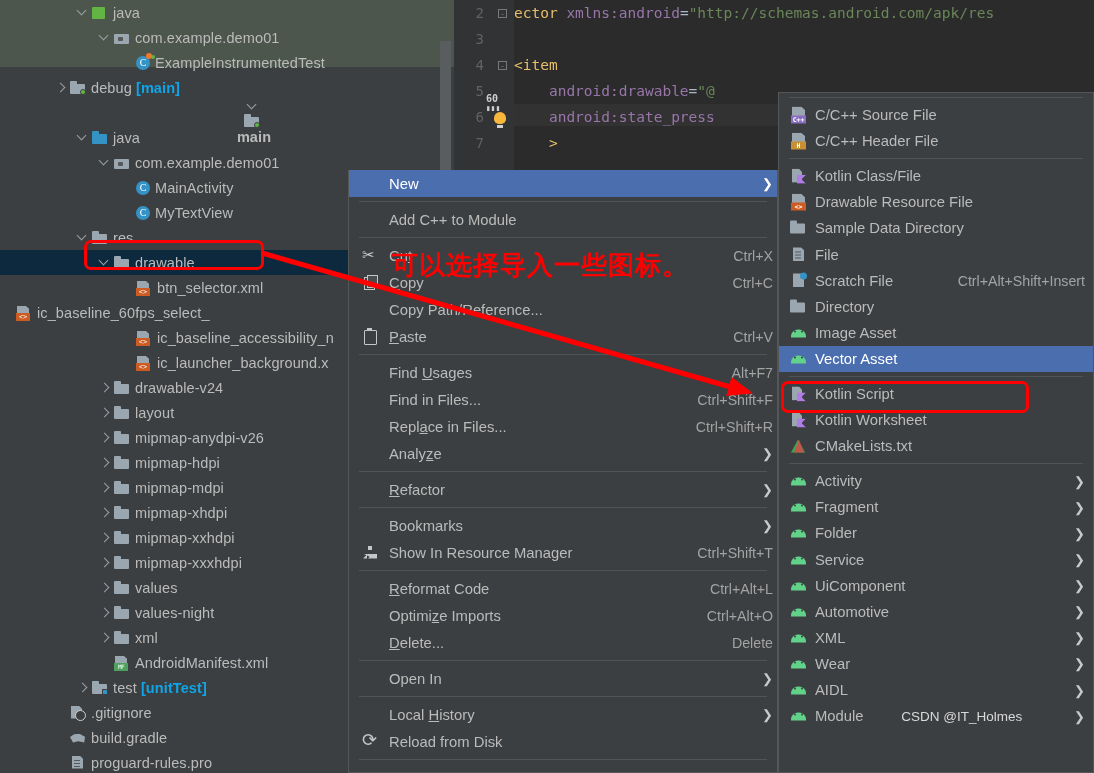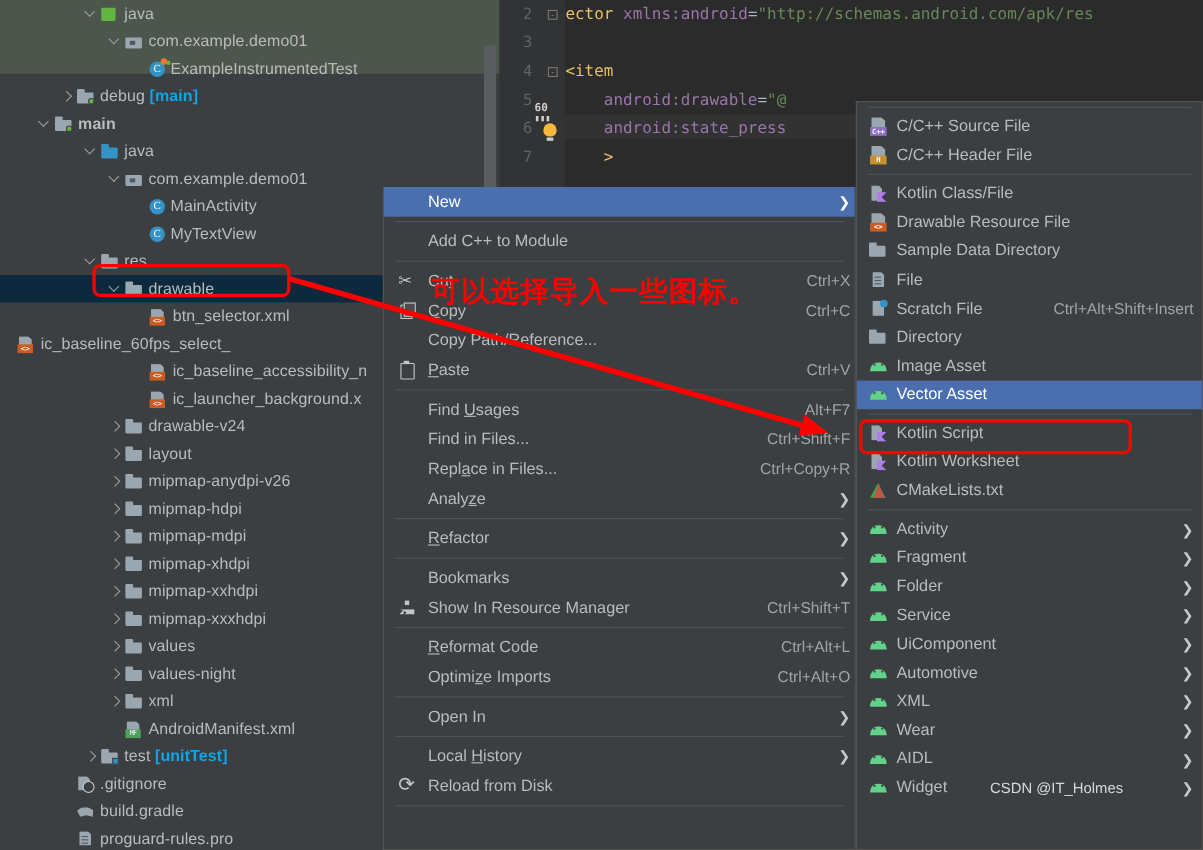--- a/index.html
+++ b/index.html
@@ -304,21 +304,21 @@
         <span class="ticon ic-class ic-class-test">C</span>
         <span class="tlabel">ExampleInstrumentedTest</span>
       </div>
       <div class="trow" style="top: 75px; padding-left: 54px;">
         <span class="arrow "></span>
         <span class="ticon ic-folder">
           <i class="dot"></i>
         </span>
         <span class="tlabel">debug <b>[main]</b></span>
       </div>
-      <div class="trow" style="top: 100px; padding-left: 34px;">
+      <div class="trow" style="top: 100px; padding-left: 54px; flex-direction: column;">
         <span class="arrow down"></span>
         <span class="ticon ic-folder">
           <i class="dot"></i>
         </span>
         <span class="tlabel" style="font-weight: bold;">main</span>
       </div>
       <div class="trow" style="top: 125px; padding-left: 76px;">
         <span class="arrow down"></span>
         <span class="ticon ic-folder ic-folder-blue"></span>
         <span class="tlabel">java</span>
@@ -486,21 +486,21 @@
     <div class="mi">
       <span class="mlabel">Find <u>U</u>sages</span>
       <span class="mkey">Alt+F7</span>
     </div>
     <div class="mi">
       <span class="mlabel">Find in Files...</span>
       <span class="mkey">Ctrl+Shift+F</span>
     </div>
     <div class="mi">
       <span class="mlabel">Repl<u>a</u>ce in Files...</span>
-      <span class="mkey">Ctrl+Copy+R</span>
+      <span class="mkey">Ctrl+Shift+R</span>
     </div>
     <div class="mi">
       <span class="mlabel">Analy<u>z</u>e</span>
       <span class="submark">❯</span>
     </div>
     <div class="msep"></div>
     <div class="mi">
       <span class="mlabel"><u>R</u>efactor</span>
       <span class="submark">❯</span>
     </div>
@@ -516,20 +516,24 @@
     </div>
     <div class="msep"></div>
     <div class="mi">
       <span class="mlabel"><u>R</u>eformat Code</span>
       <span class="mkey">Ctrl+Alt+L</span>
     </div>
     <div class="mi">
       <span class="mlabel">Optimi<u>z</u>e Imports</span>
       <span class="mkey">Ctrl+Alt+O</span>
     </div>
+    <div class="mi">
+      <span class="mlabel"><u>D</u>elete...</span>
+      <span class="mkey">Delete</span>
+    </div>
     <div class="msep"></div>
     <div class="mi">
       <span class="mlabel">Open In</span>
       <span class="submark">❯</span>
     </div>
     <div class="msep"></div>
     <div class="mi">
       <span class="mlabel">Local <u>H</u>istory</span>
       <span class="submark">❯</span>
     </div>
@@ -638,21 +642,21 @@
       <span class="slabel">Wear</span>
       <span class="ssub">❯</span>
     </div>
     <div class="si">
       <span class="sicon ic-android"></span>
       <span class="slabel">AIDL</span>
       <span class="ssub">❯</span>
     </div>
     <div class="si">
       <span class="sicon ic-android"></span>
-      <span class="slabel">Widget</span>
+      <span class="slabel">Module</span>
       <span style="margin-left: auto; color: rgb(216, 216, 216); font-size: 13.5px; padding-right: 4px;">CSDN @IT_Holmes</span>
       <span class="ssub">❯</span>
     </div>
   </div>
 
 <div class="redbox" id="box-drawable" style="left:84px; top:240px; width:180px; height:30px;"></div>
 <div class="redbox" id="box-vector" style="left:781px; top:381px; width:248px; height:32px;"></div>
 
 <div id="zh-note">可以选择导入一些图标。</div>
 

